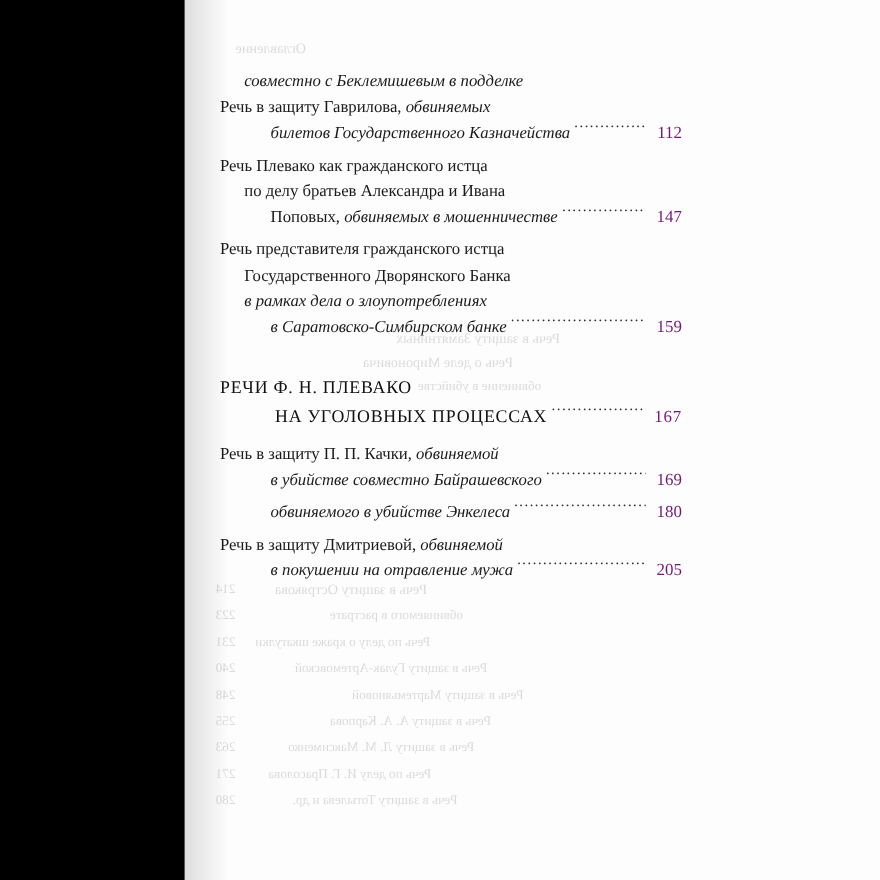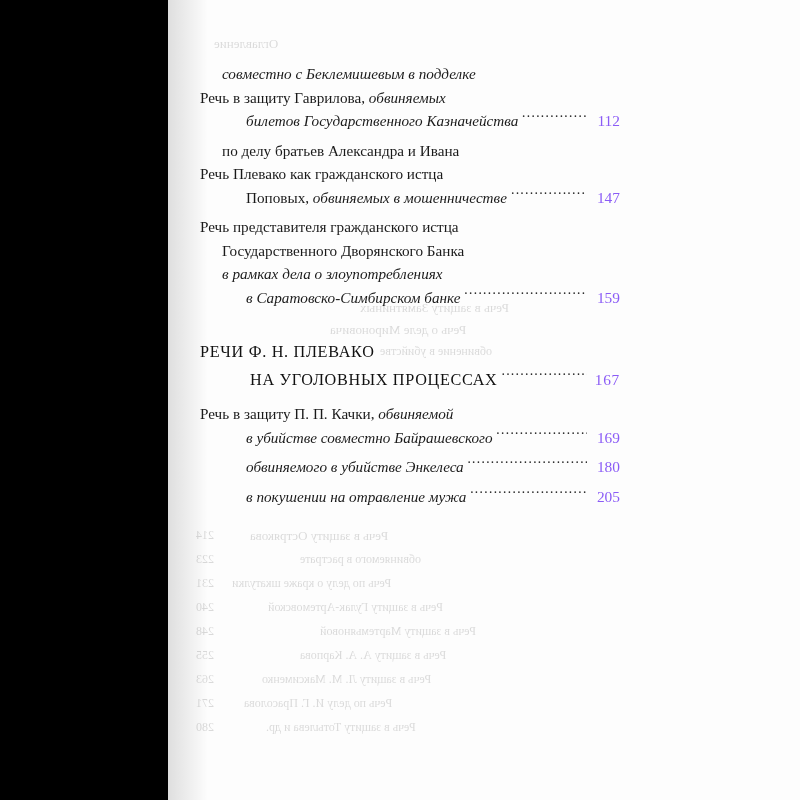--- a/index.html
+++ b/index.html
@@ -84,21 +84,21 @@
     font-size: 14px;
     color: #2a2a2a;
     position: absolute;
     left: 0;
     bottom: 0.08em;
     white-space: nowrap;
   }
   .line.withnum .pnum {
     flex: 0 0 auto;
     font-size: 15.4px;
-    color: #8b5cf6;
+    color: #701a75;
     min-width: 30px;
     text-align: right;
   }
 
   .section-head {
     margin-top: 30px;
     margin-bottom: 4px;
   }
   .section-head .line {
     font-size: 16.2px;
@@ -166,26 +166,26 @@
       <div class="line indent1 withnum ital">
         <span class="txt">билетов Государственного Казначейства</span>
         <span class="leader"></span>
         <span class="pnum roman">112</span>
       </div>
     </div>
 
     <div class="small-gap"></div>
 
     <div class="entry">
+      <div class="line">
+        <span class="roman">Речь Плевако как гражданского истца</span>
+      </div>
       <div class="line indent1">
         <span class="roman">по делу братьев  Александра и Ивана</span>
       </div>
-      <div class="line">
-        <span class="roman">Речь Плевако как гражданского истца</span>
-      </div>
       <div class="line indent1 withnum">
         <span class="txt"><span class="roman">Поповых, </span><span class="ital">обвиняемых в мошенничестве</span></span>
         <span class="leader"></span>
         <span class="pnum">147</span>
       </div>
     </div>
 
     <div class="small-gap"></div>
 
     <div class="entry">
@@ -235,20 +235,23 @@
       <div class="line indent1 withnum ital">
         <span class="txt">обвиняемого в убийстве Энкелеса</span>
         <span class="leader"></span>
         <span class="pnum roman">180</span>
       </div>
     </div>
 
     <div class="small-gap"></div>
 
     <div class="entry">
+      <div class="line">
+        <span class="roman">Речь в защиту Дмитриевой, </span><span class="ital">обвиняемой</span>
+      </div>
       <div class="line indent1 withnum ital">
         <span class="txt">в покушении на отравление мужа</span>
         <span class="leader"></span>
         <span class="pnum roman">205</span>
       </div>
     </div>
 
   </div>
 </div>
 

